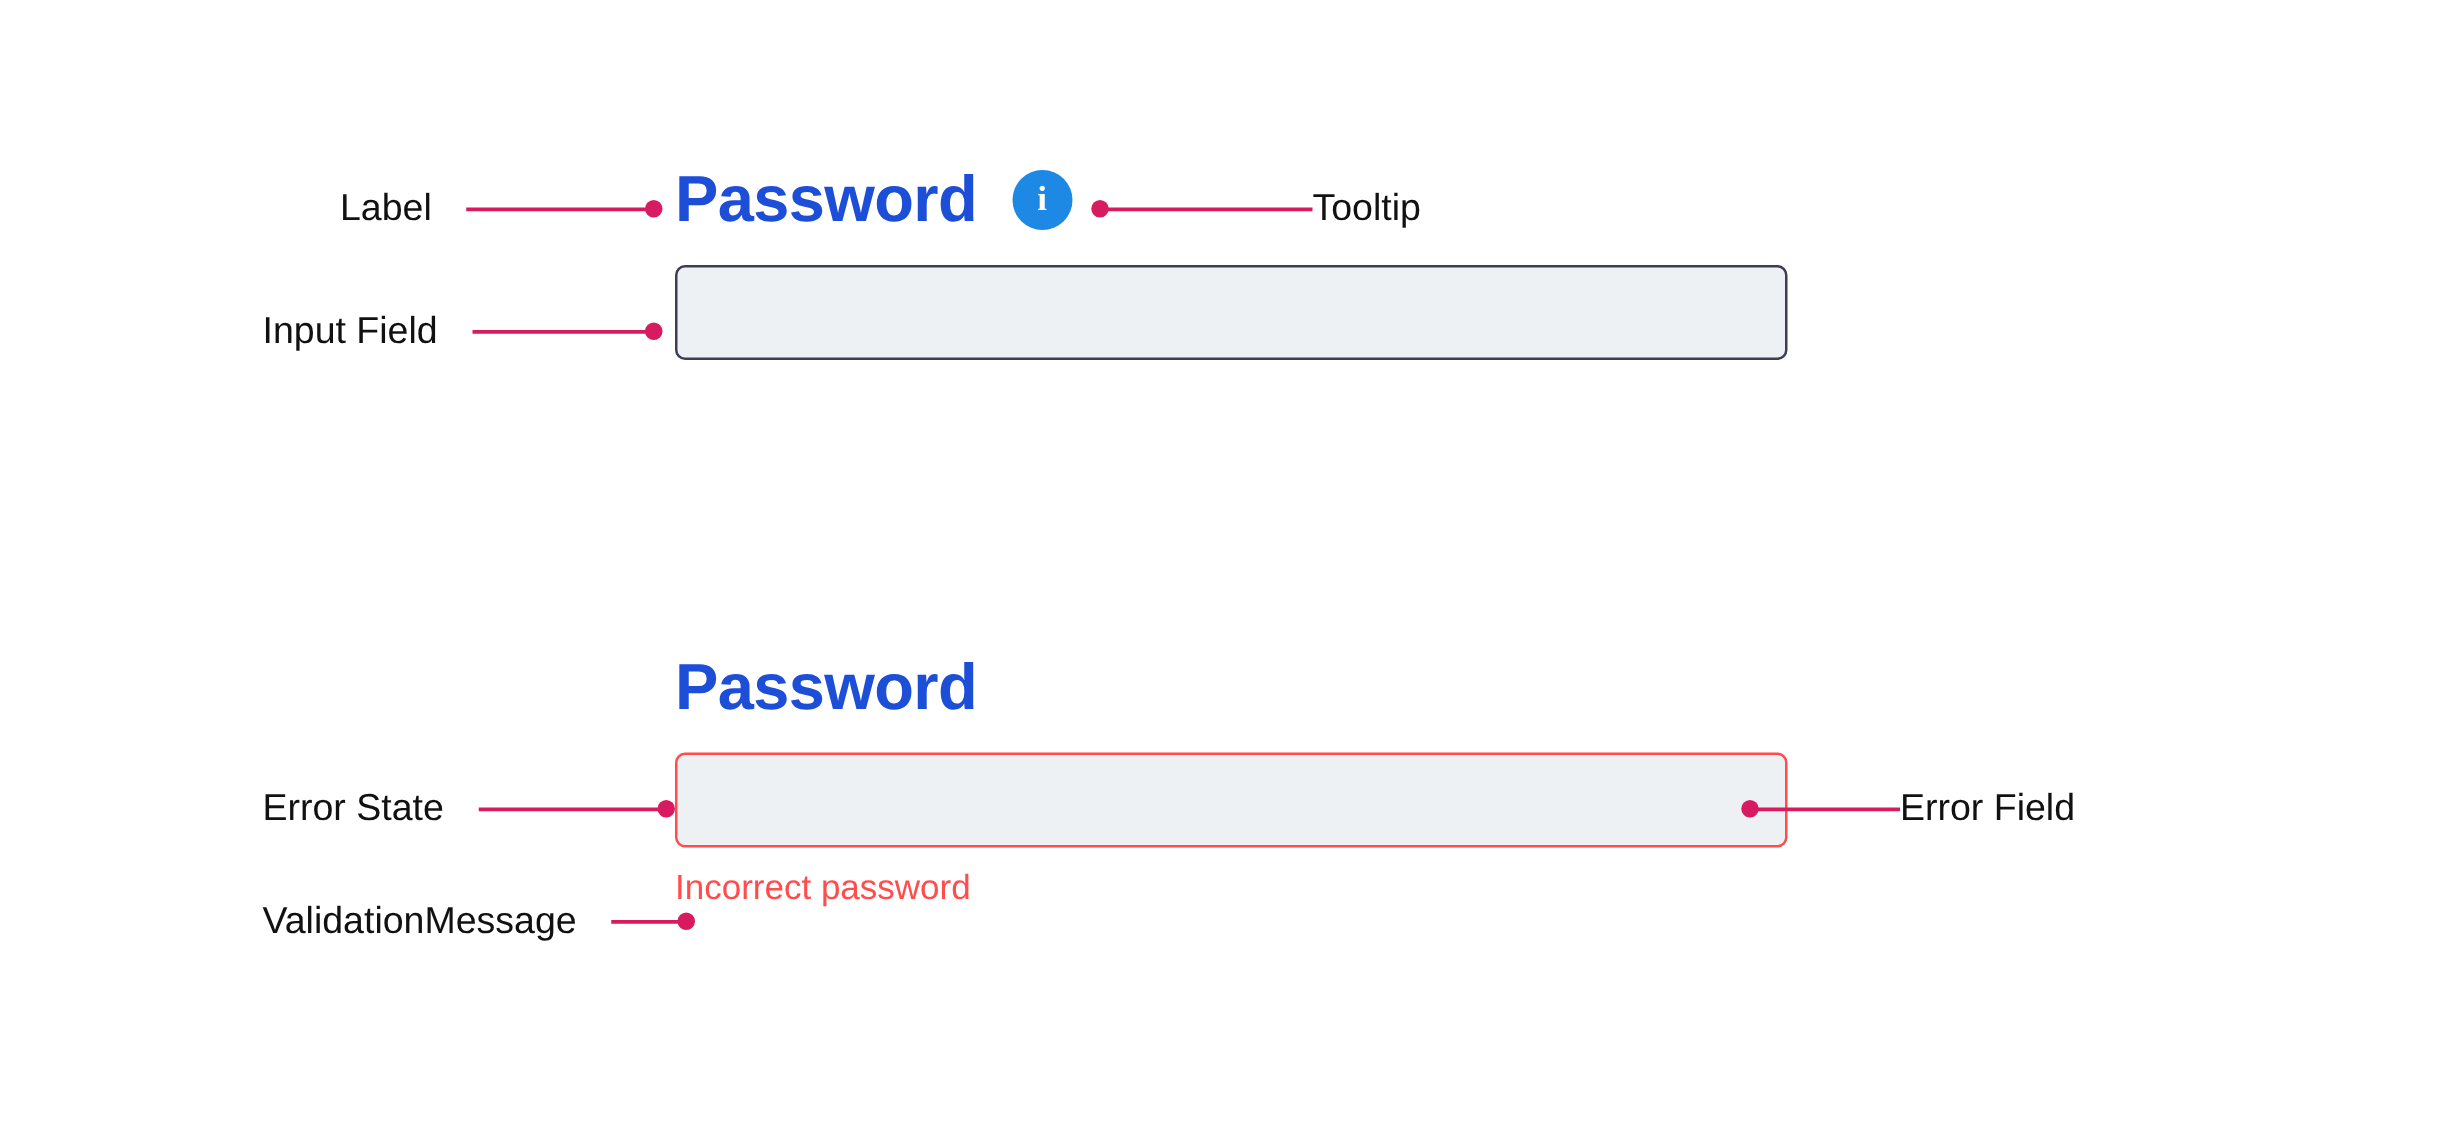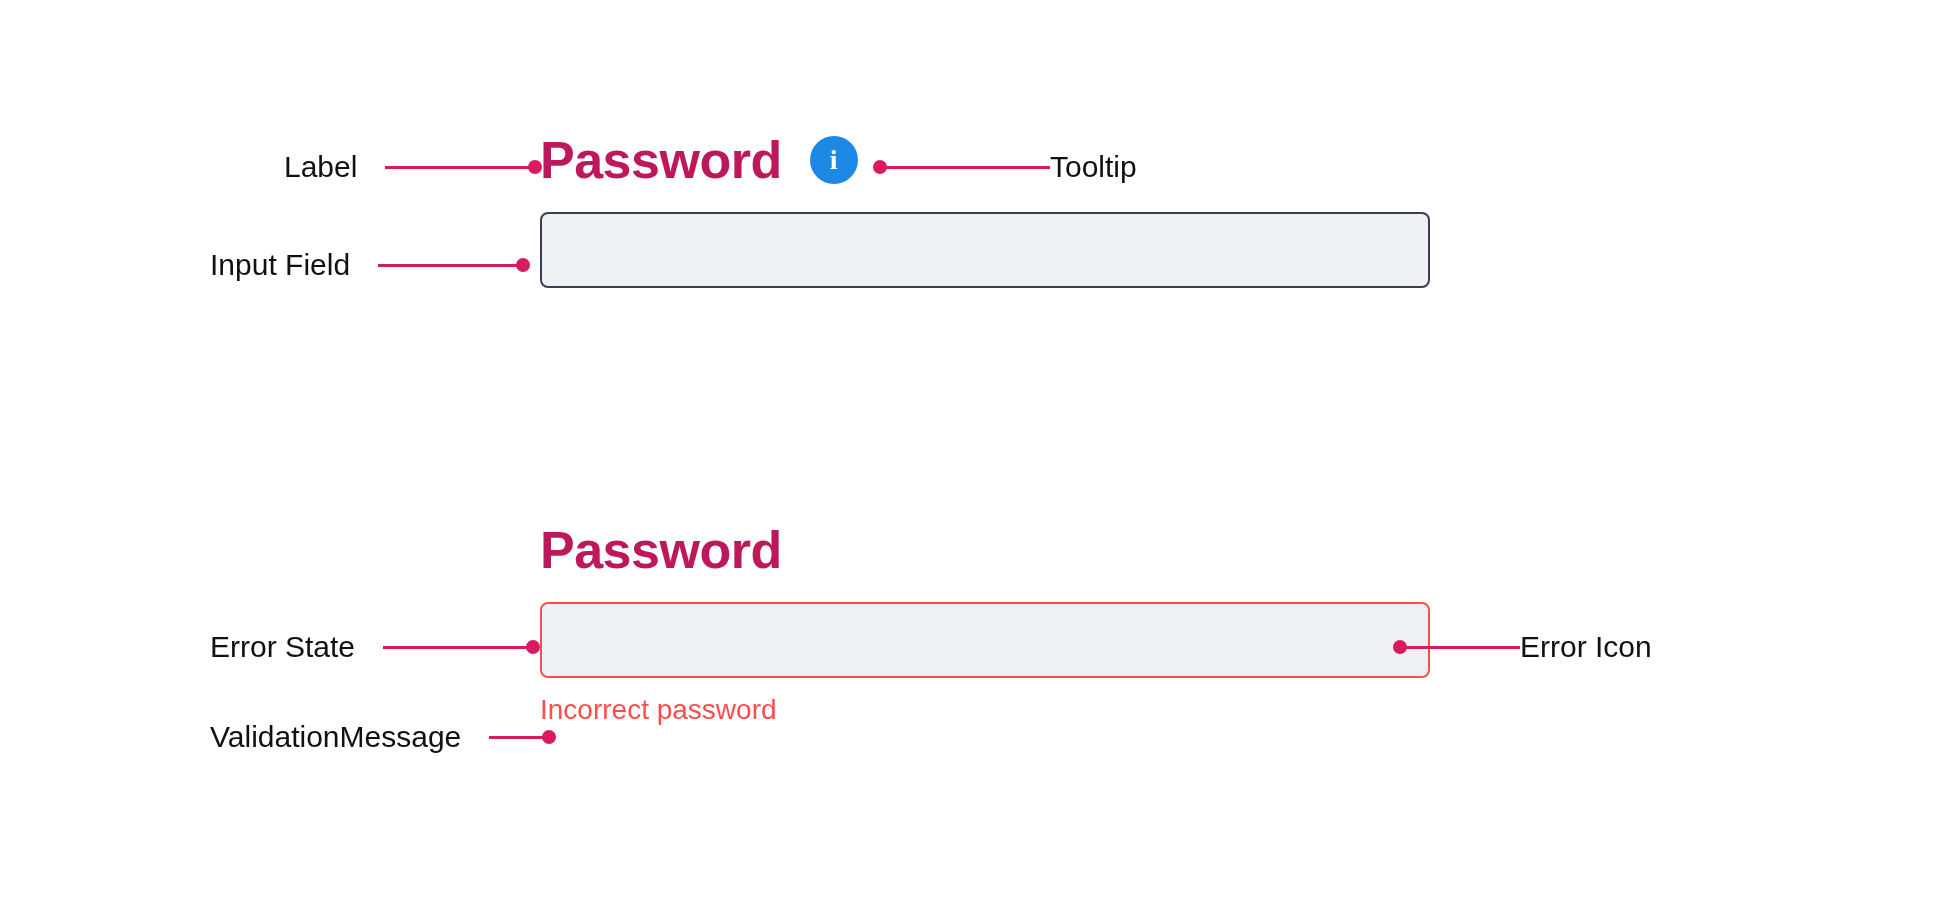--- a/index.html
+++ b/index.html
@@ -15,21 +15,21 @@
     left: 0; top: 0; width: 1960px; height: 900px;
   }
   
   .field {
     position: absolute;
     width: 890px;
   }
   .field-label {
     font-size: 52px;
     font-weight: 600;
-    color: #be185d;
+    color: #1d4ed8;
     display: inline-block;
     letter-spacing: -0.5px;
   }
   .label-row {
     display: flex;
     align-items: center;
     gap: 28px;
     margin-bottom: 22px;
   }
   .info-badge {
@@ -119,21 +119,21 @@
   <div class="field" style="left:540px; top:520px;">
     <div class="label-row">
       <span class="field-label">Password</span>
     </div>
     <div class="input error">
       <div class="input-inner"></div>
     </div>
     <div class="validation">Incorrect password</div>
   </div>
 
-  <div class="callout left" style="left:284px; top:150px;">
+  <div class="callout left" style="left:272px; top:150px;">
     <span class="txt">Label</span>
     <span class="line" style="width:150px;"></span>
   </div>
 
   <div class="callout right" style="left:880px; top:150px;">
     <span class="line" style="width:170px;"></span>
     <span class="txt">Tooltip</span>
   </div>
 
   <div class="callout left" style="left:210px; top:630px;">
@@ -149,16 +149,16 @@
   <div class="callout left" style="left:210px; top:720px;">
     <span class="txt stack">
       <span>Validation</span>
       <span>Message</span>
     </span>
     <span class="line" style="width:60px;"></span>
   </div>
 
   <div class="callout right" style="left:1400px; top:630px;">
     <span class="line" style="width:120px;"></span>
-    <span class="txt">Error Icon</span>
+    <span class="txt">Error Field</span>
   </div>
 
 </div>
 
 </body></html>

